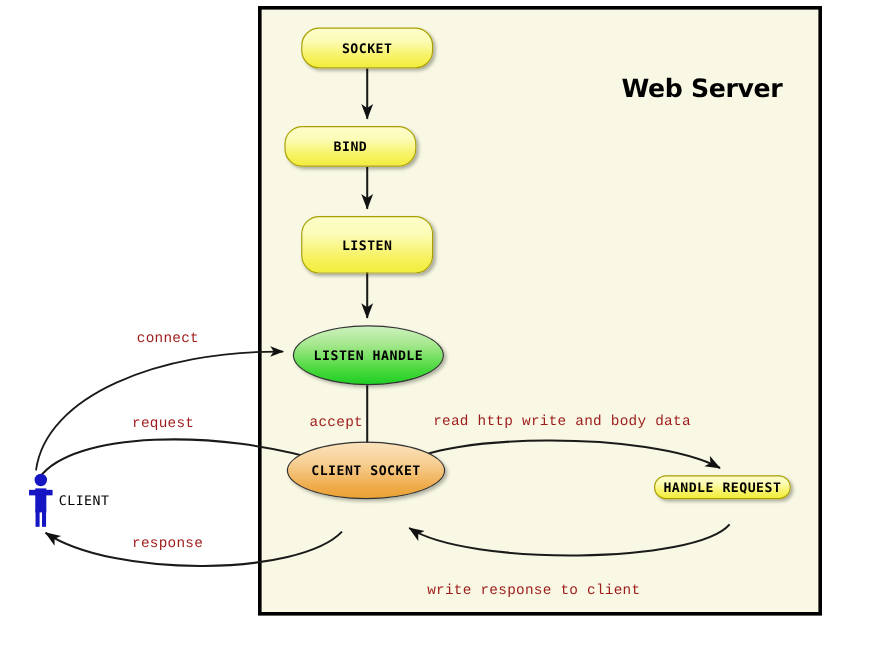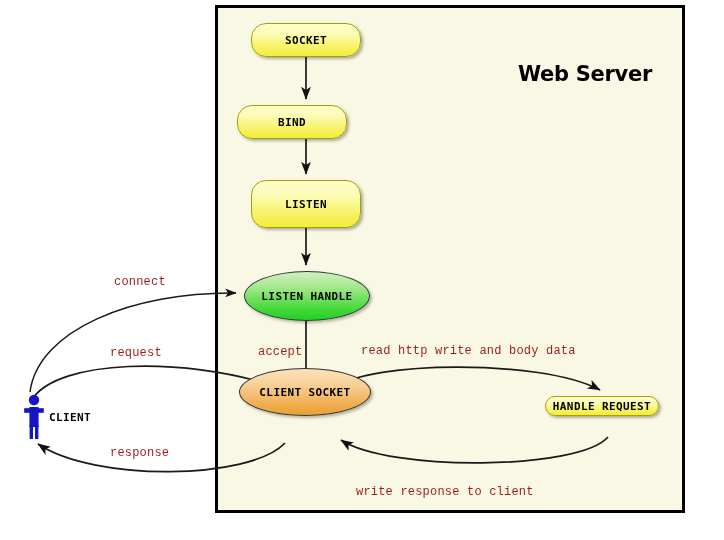--- a/index.html
+++ b/index.html
@@ -104,21 +104,21 @@
     top: 394px;
     width: 24px;
     height: 46px;
   }
   #actor-label {
     position: absolute;
     left: 49px;
     top: 411px;
     font-family: "DejaVu Sans Mono", monospace;
     font-size: 11px;
-    font-weight: bold;
+    font-weight: normal;
     color: #000000;
     letter-spacing: 0.4px;
     white-space: nowrap;
   }
 
   
   .edge-label {
     position: absolute;
     font-family: Liberation Mono, monospace;
     font-size: 12px;

